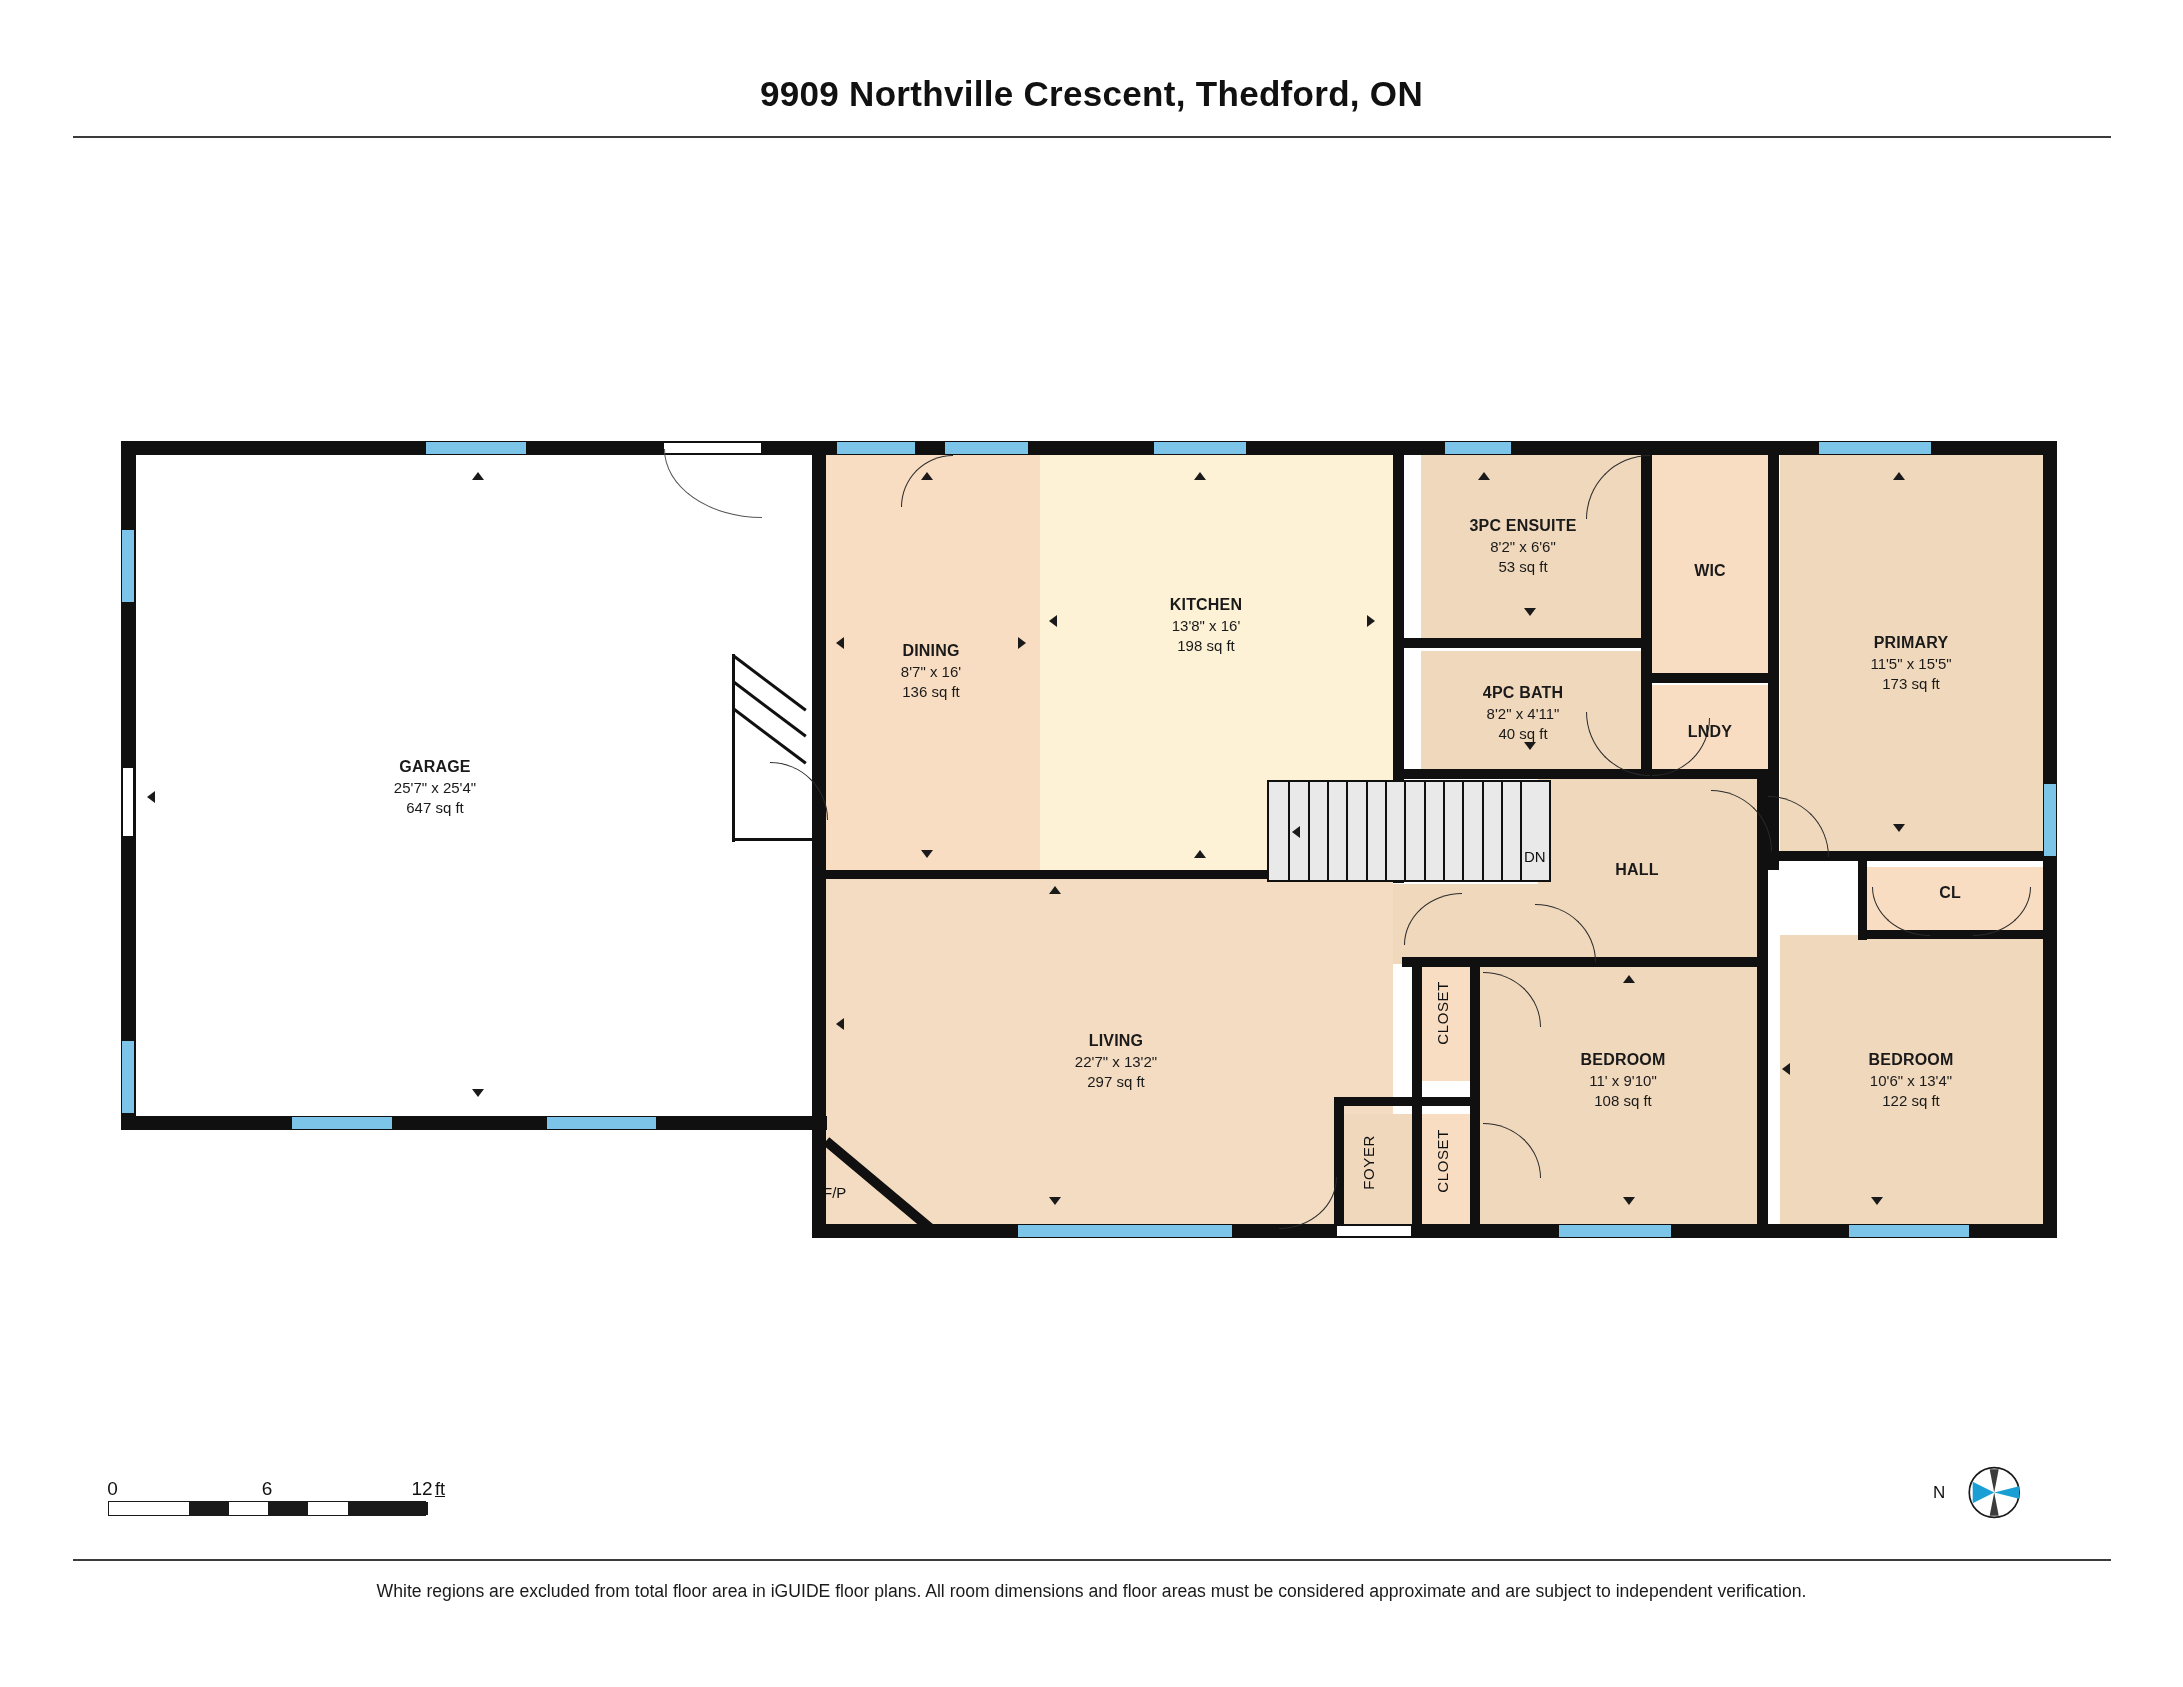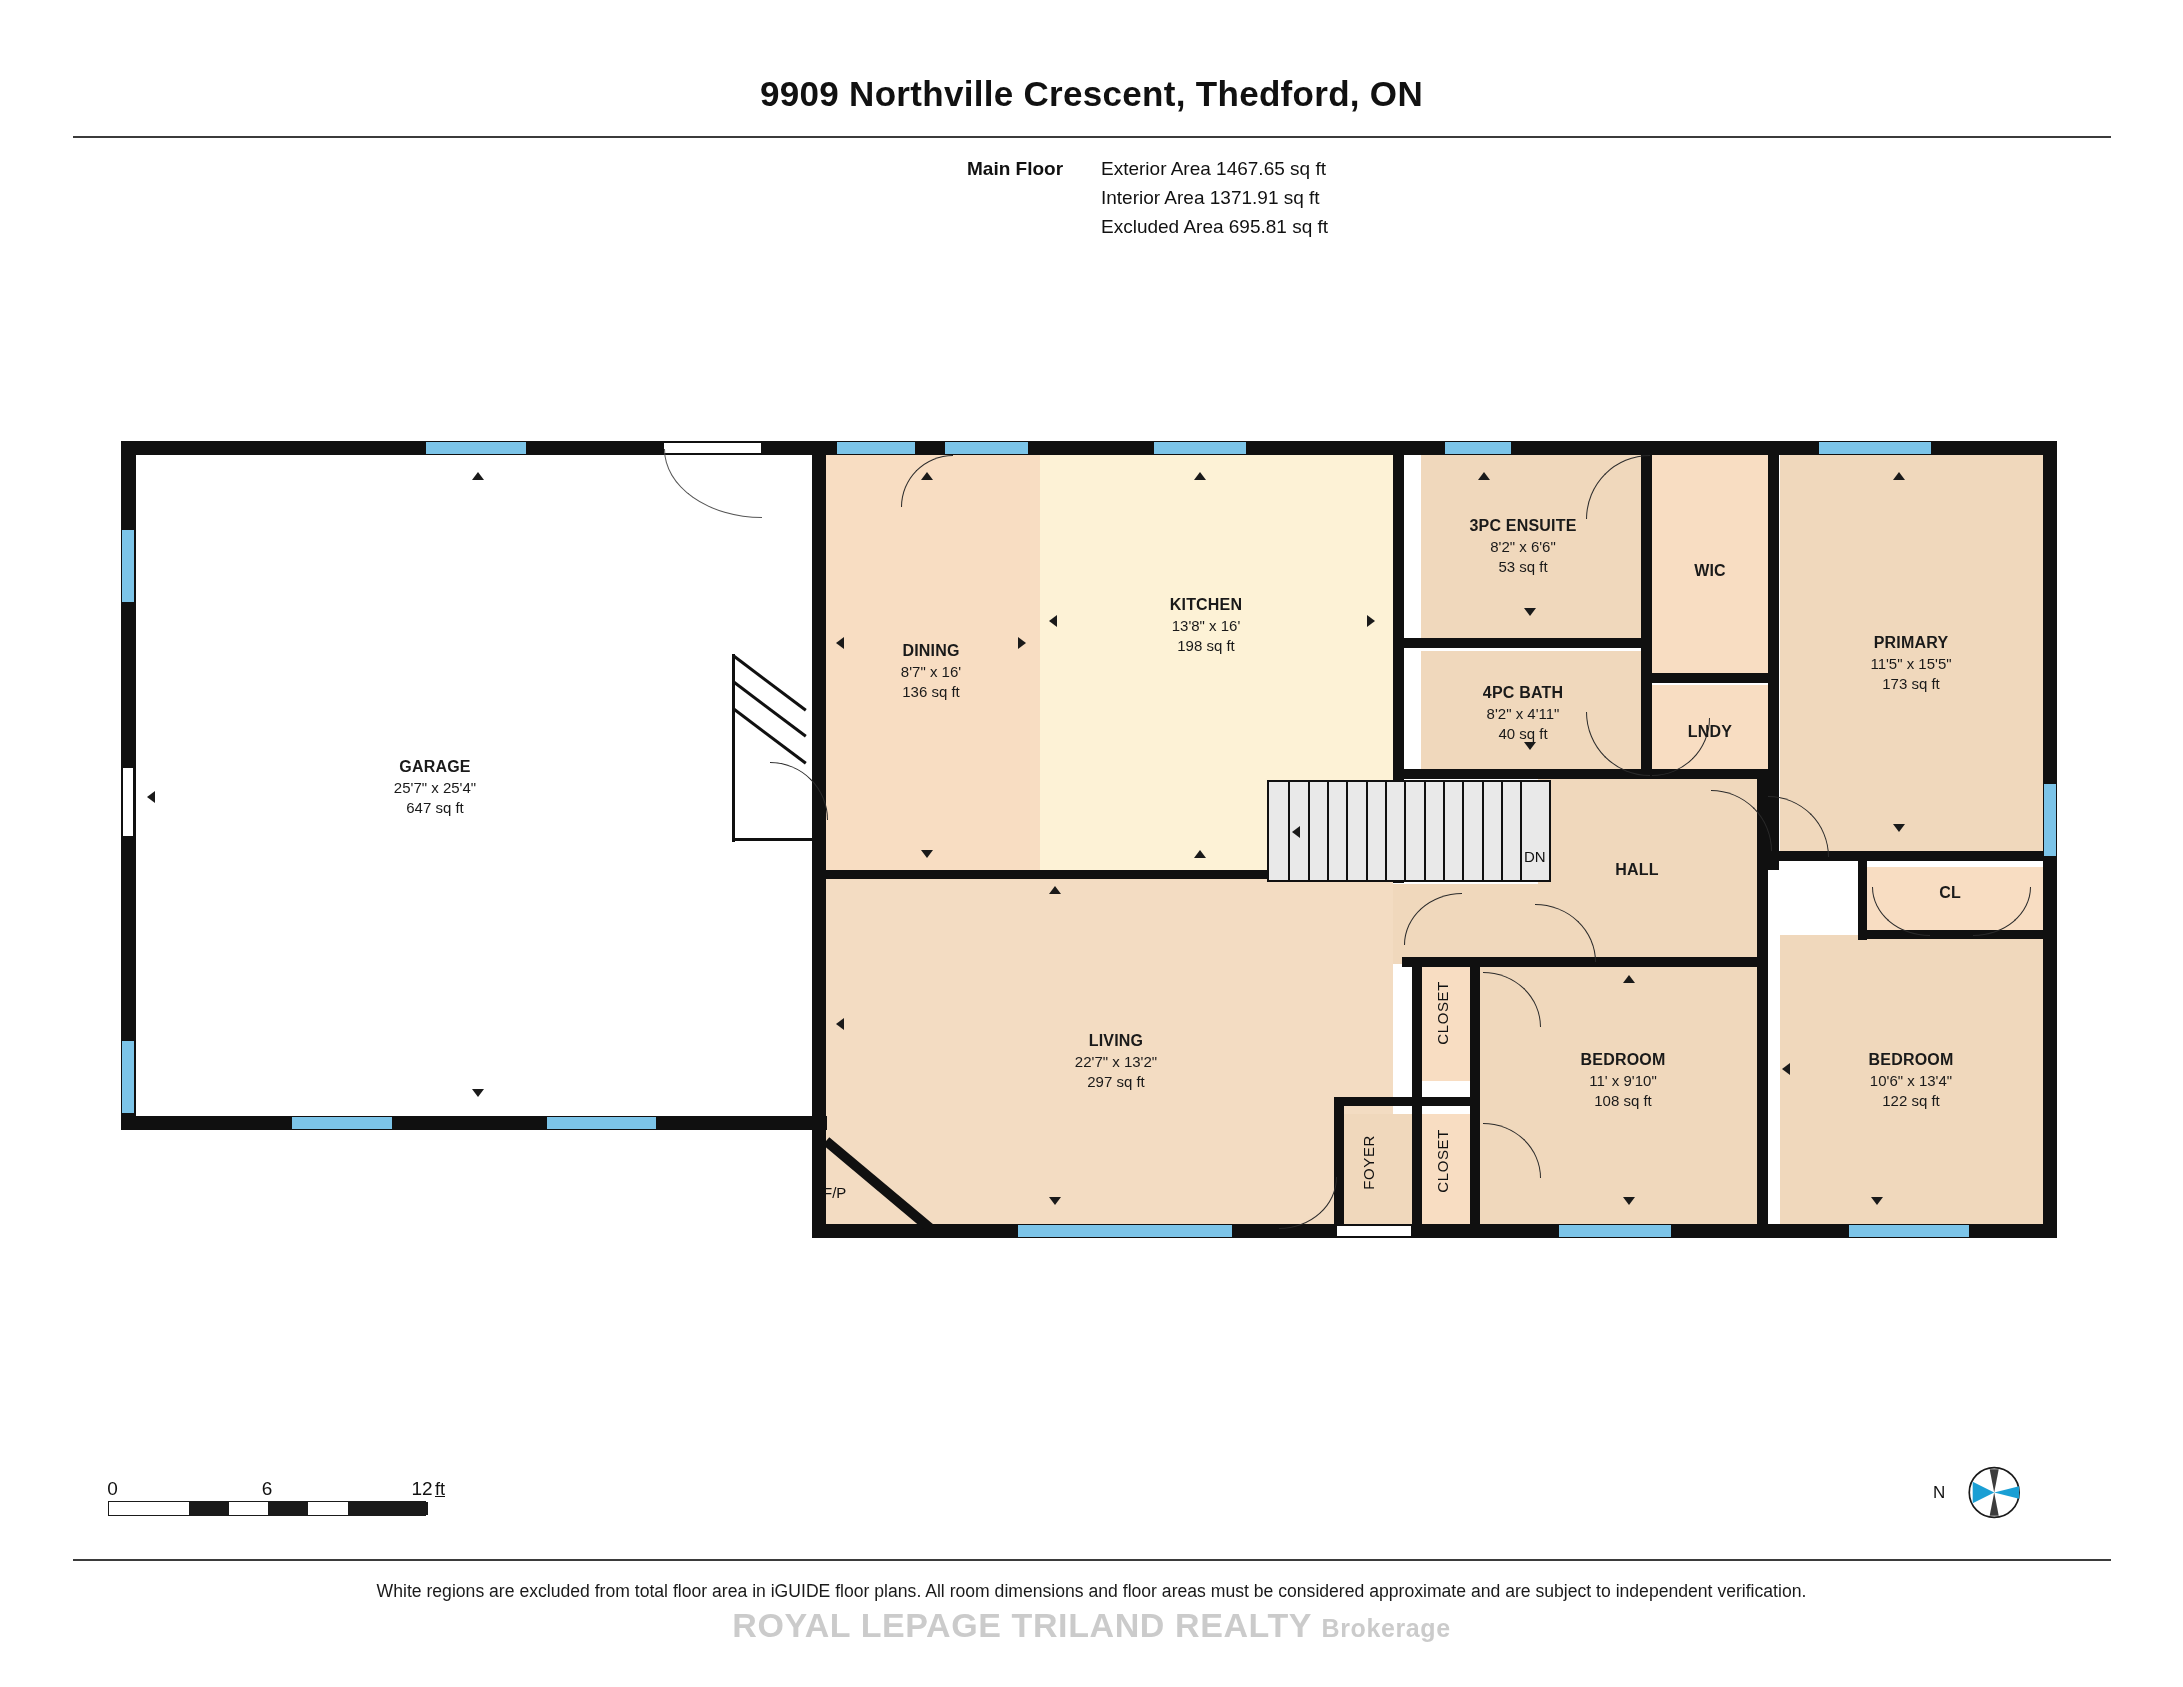--- a/index.html
+++ b/index.html
@@ -116,34 +116,20 @@
   .stairs .st { position:absolute; top:0; bottom:0; width:1.7px; background:#101010; }
 </style>
 </head>
 <body>
 
 <div class="page">
 
   <div class="title">9909 Northville Crescent, Thedford, ON</div>
   <div class="rule-top"></div>
 
-  <div class="summary">
-    <div class="row">
-      <div class="lbl">Main Floor</div>
-      <div class="val">Exterior Area 1467.65 sq ft</div>
-    </div>
-    <div class="row">
-      <div class="lbl"></div>
-      <div class="val">Interior Area 1371.91 sq ft</div>
-    </div>
-    <div class="row">
-      <div class="lbl"></div>
-      <div class="val">Excluded Area 695.81 sq ft</div>
-    </div>
-  </div>
 
   <div class="plan">
 
     <div class="room c-white" style="left:128px; top:449px; width:688px; height:671px;"></div>
 
     <div class="room c-peach" style="left:822px; top:455px; width:219px; height:421px;"></div>
 
     <div class="room c-cream" style="left:1040px; top:455px; width:353px; height:421px;"></div>
 
     <div class="room c-tan" style="left:822px; top:876px; width:571px; height:358px;"></div>
@@ -410,19 +396,15 @@
       <circle cx="108" cy="55" r="44" fill="none" stroke="#1a1a1a" stroke-width="3"></circle>
       <path d="M108 55 L70 36 L70 74 Z" fill="#1a9fd4"></path>
       <path d="M108 55 L152 44 L152 66 Z" fill="#1a9fd4"></path>
       <path d="M108 55 L100 14 L116 14 Z" fill="#1a1a1a" opacity="0.85"></path>
       <path d="M108 55 L100 96 L116 96 Z" fill="#1a1a1a" opacity="0.85"></path>
     </svg>
   </div>
 
   <div class="rule-bot"></div>
   <div class="disclaimer">White regions are excluded from total floor area in iGUIDE floor plans. All room dimensions and floor areas must be considered approximate and are subject to independent verification.</div>
-  <div class="watermark">
-    <span>ROYAL LEPAGE TRILAND REALTY</span>
-    <span class="small">Brokerage</span>
-  </div>
 
 </div>
 
 
 </body></html>

